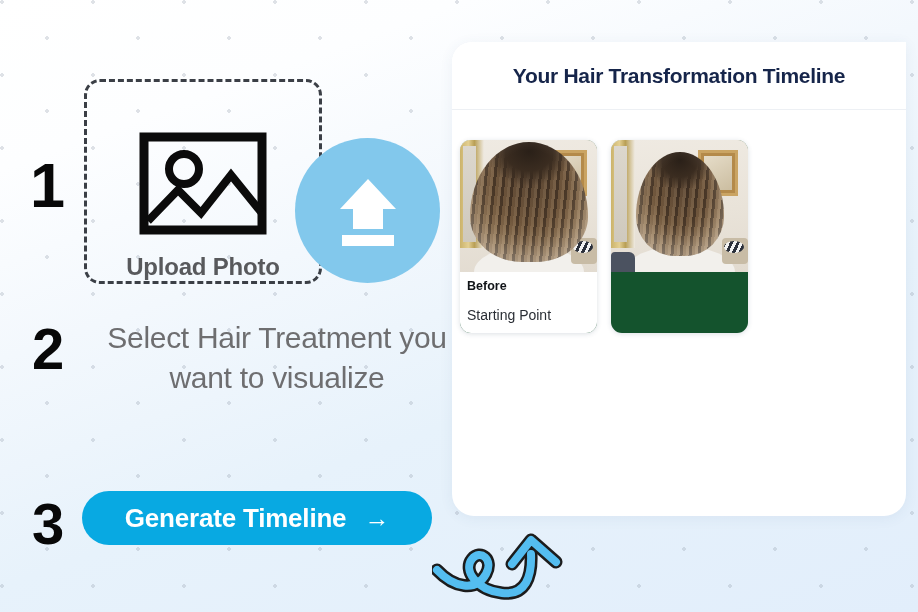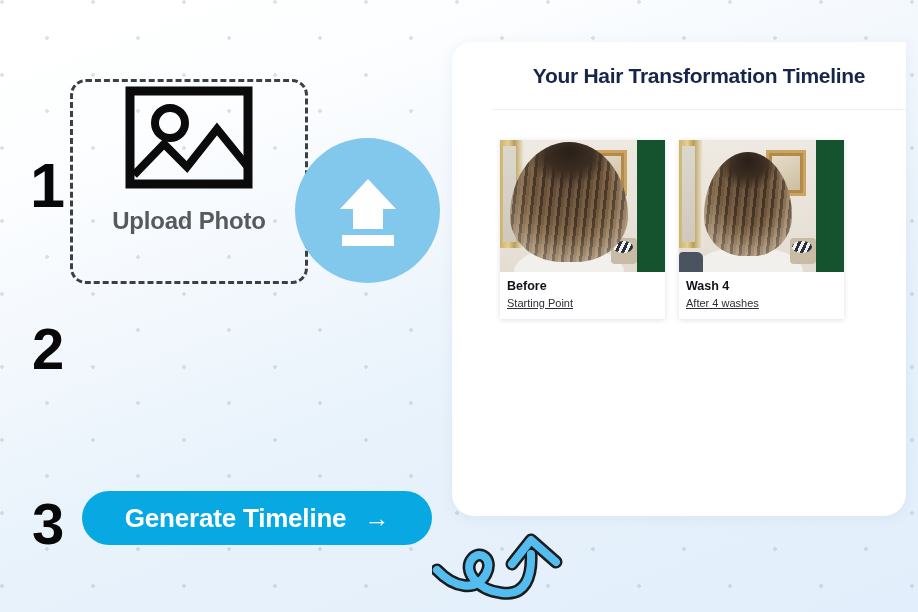--- a/index.html
+++ b/index.html
@@ -50,30 +50,30 @@
 
   #step1 .step-num {
     position: absolute;
     left: 6px;
     top: 84px;
     font-size: 63px;
   }
 
   .upload-box {
     position: absolute;
-    left: 46px;
+    left: 60px;
     top: 9px;
     width: 238px;
     height: 205px;
     border: 3px dashed #3b3f46;
     border-radius: 16px;
     display: flex;
     flex-direction: column;
     align-items: center;
-    justify-content: flex-start;
+    justify-content: flex-end;
     background: transparent;
   }
 
   .img-icon { margin-top: 4px; }
 
   .upload-label {
     margin-top: 14px;
     font-size: 24px;
     font-weight: bold;
     color: #58595c;
@@ -162,21 +162,20 @@
   .timeline-panel {
     position: absolute;
     left: 452px;
     top: 42px;
     width: 454px;
     height: 474px;
     background: #ffffff;
     border-radius: 20px 0 22px 22px;
     box-shadow: 0 2px 14px rgba(60,90,130,0.07);
     overflow: hidden;
-    padding-left: 40px;
   }
 
   .panel-header {
     height: 68px;
     display: flex;
     align-items: center;
     justify-content: center;
     border-bottom: 1px solid #edf0f4;
     background: #ffffff;
   }
@@ -190,23 +189,23 @@
 
   .cards-grid {
     padding: 30px 0 0 8px;
     display: flex;
     flex-wrap: wrap;
     gap: 14px 14px;
     width: 454px;
   }
 
   .photo-card {
-    width: 165px;
+    width: 137px;
     background: #14532d;
-    border-radius: 0;
+    border-radius: 11px;
     overflow: hidden;
     box-shadow: 0 1px 5px rgba(40,60,90,0.16);
     cursor: pointer;
   }
 
   .photo-thumb {
     position: relative;
     width: 137px;
     height: 132px;
     overflow: hidden;
@@ -271,25 +270,24 @@
     padding: 7px 7px 9px 7px;
     background: #ffffff;
   }
   .card-title {
     font-size: 12.5px;
     font-weight: bold;
     color: #111418;
     line-height: 1.25;
   }
   .card-sub {
-    font-size: 11px;
+    font-size: 14px;
     color: #2a2e35;
     line-height: 1.3;
-    margin-top: 1px;
-    text-decoration: underline;
+    margin-top: 11px;
   }
 </style>
 </head>
 <body>
 
 <div id="app">
 
   <div class="left-col">
 
     <div class="step" id="step1">
@@ -311,20 +309,21 @@
           <svg width="84" height="84" viewBox="0 0 84 84">
             <polygon points="42,12 70,42 57,42 57,62 27,62 27,42 14,42" fill="#ffffff"></polygon>
             <rect x="16" y="68" width="52" height="11" fill="#ffffff"></rect>
           </svg>
         </span>
       </div>
     </div>
 
     <div class="step" id="step2">
       <div class="step-num">2</div>
+      <div class="step2-text">Select Hair Treatment you want to visualize</div>
     </div>
 
     <div class="step" id="step3">
       <div class="step-num">3</div>
       <button class="generate-btn">
         <span>Generate Timeline</span>
         <span class="btn-arrow">→</span>
       </button>
     </div>
 
@@ -380,22 +379,18 @@
               <div class="ph-mirror-inner"></div>
             </div>
           <div class="ph-frame">
               <div class="ph-frame-inner"></div>
             </div>
           <div class="ph-shoulder"></div>
             <div class="ph-jeans"></div>
             <div class="ph-chair"></div>
           <div class="ph-hair" style="width:88px;height:104px;top:12px;"></div>
         </div>
-        <div class="card-labels">
-          <div class="card-title">Wash 4</div>
-          <div class="card-sub">After 4 washes</div>
-        </div>
       </div>
 
     </div>
   </div>
 
 </div>
 
 </body></html>

